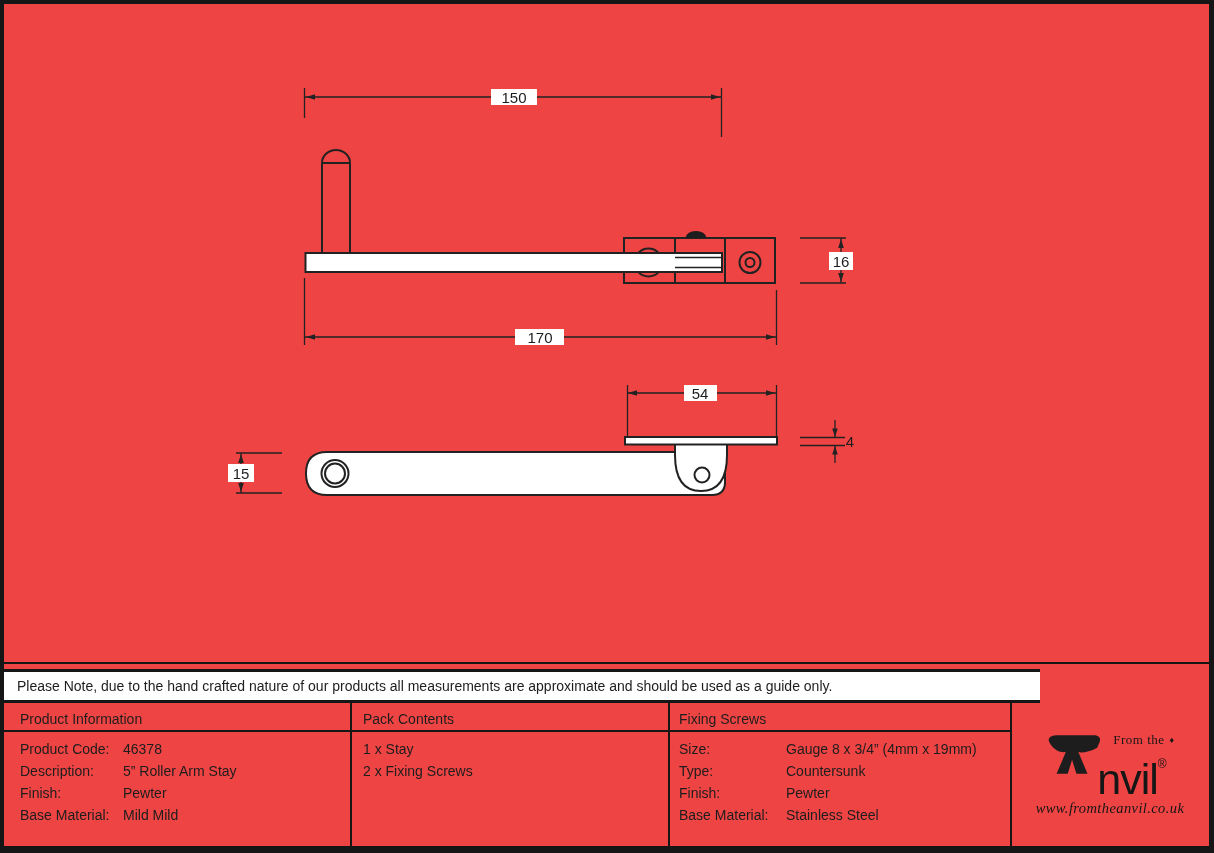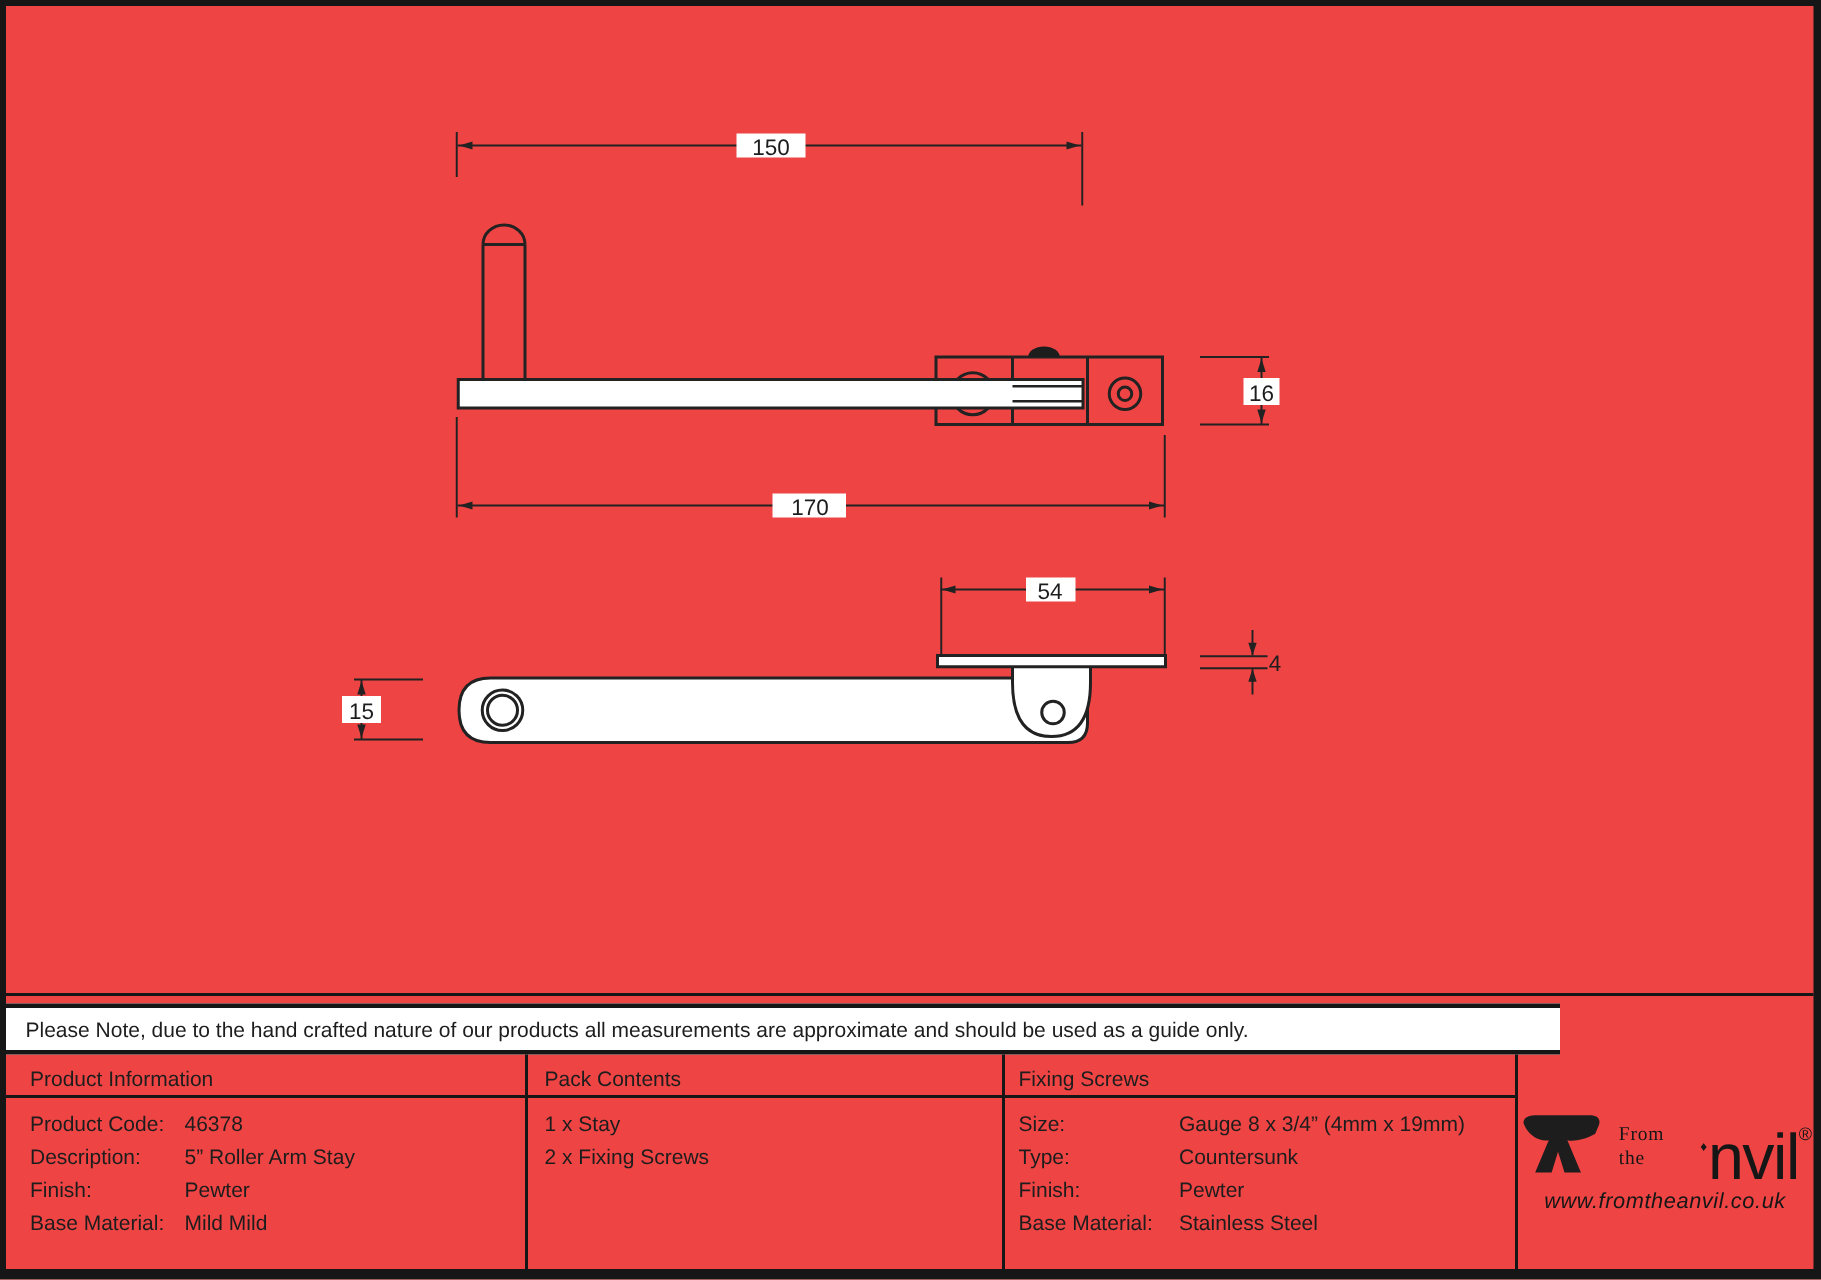--- a/index.html
+++ b/index.html
@@ -46,33 +46,33 @@
   .pi-rows{left:20px;} .pi-rows .lbl{width:103px;}
   .fs-rows{left:679px;} .fs-rows .lbl{width:107px;}
   .pc-rows{left:363px;} .pc-rows .row{display:block;}
 
   
   .logo-cell{
     position:absolute;left:1012px;top:703px;width:196px;height:143px;
     display:flex;flex-direction:column;align-items:center;justify-content:center;
   }
   .logo-top{display:flex;align-items:flex-start;}
-  .logo-right{display:flex;flex-direction:row;margin-left:-6px;}
+  .logo-right{display:flex;flex-direction:column;margin-left:-6px;}
   .from-the{
     font-family:"Liberation Serif",serif;font-size:13px;color:#161616;
     padding-left:16px;letter-spacing:.5px;display:flex;align-items:center;gap:5px;
   }
   .diamond{font-size:9px;line-height:9px;}
   .nvil{
     font-family:Liberation Sans, sans-serif;font-size:43px;line-height:32px;
     letter-spacing:-1px;color:#161616;margin-top:0px;
   }
   .reg{font-size:12px;vertical-align:26px;letter-spacing:0;}
   .website{
-    font-family:Liberation Sans, sans-serif;font-style:italic;font-size:14.5px;
+    font-family:Liberation Serif, serif;font-style:italic;font-size:14.5px;
     color:#161616;margin-top:5px;letter-spacing:.4px;
   }
 </style>
 </head>
 <body>
 
 <div id="sheet">
 
   <svg id="drawing" width="1214" height="660" viewBox="0 0 1214 660">
     <g stroke="#222" fill="none" stroke-width="2">

